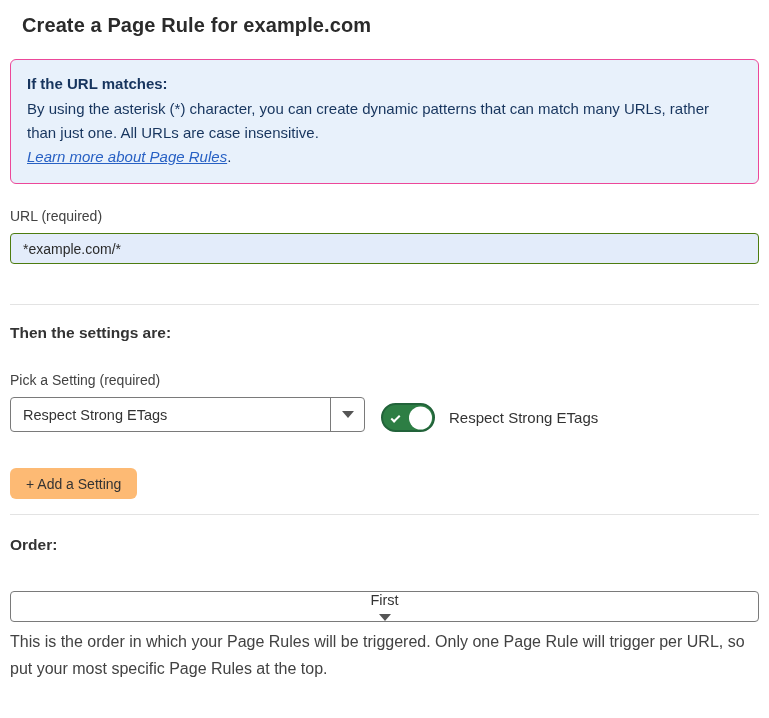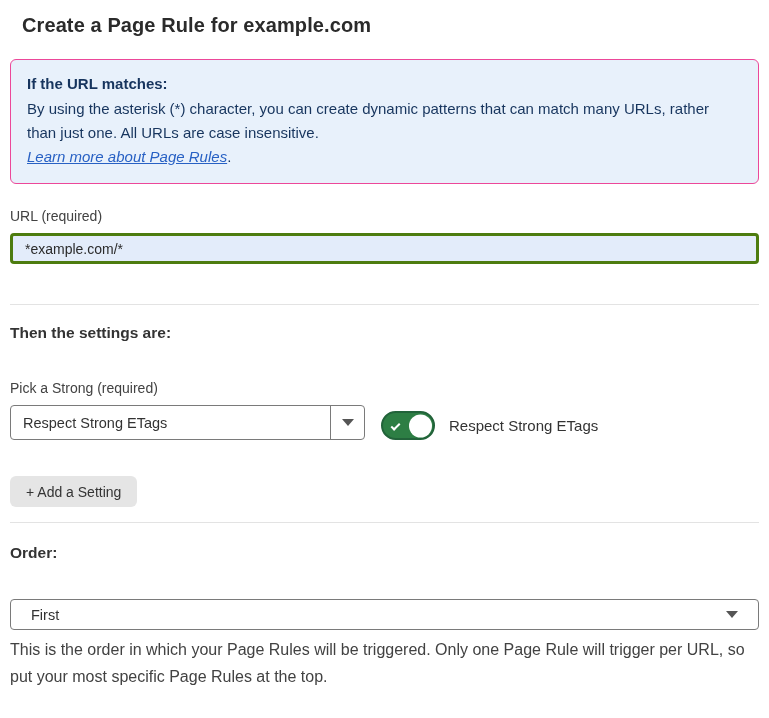--- a/index.html
+++ b/index.html
@@ -47,21 +47,21 @@
     font-size: 14px;
     color: #424242;
     margin-bottom: 9px;
   }
 
   
   .url-input {
     width: 749px;
     height: 31px;
     background: #e3ecfa;
-    border: 3px solid #4d7c0f;
+    border: 1px solid #4d7c0f;
     border-radius: 4px;
     font-family: "Liberation Sans", sans-serif;
     font-size: 14px;
     color: #2b2b2b;
     padding: 0 12px;
     outline: none;
     display: block;
   }
 
   .divider {
@@ -69,21 +69,21 @@
     border-top: 1px solid #e3e3e3;
     margin: 0;
   }
   .divider-1 { margin-top: 40px; margin-bottom: 19px; }
   .divider-2 { margin-top: 15px; margin-bottom: 21px; }
 
   .section-heading {
     font-size: 15.5px;
     font-weight: 700;
     color: #333;
-    margin-bottom: 38px;
+    margin-bottom: 30px;
   }
   .section-heading.order { margin-bottom: 37px; }
 
   
   .setting-row { display: flex; align-items: flex-end; }
   .setting-select {
     width: 355px;
     height: 35px;
     background: #ffffff;
     border: 1px solid #7a7a7a;
@@ -158,40 +158,41 @@
   .btn {
     display: inline-flex;
     align-items: center;
     justify-content: center;
     height: 32px;
     border: none;
     border-radius: 6px;
     font-family: "Liberation Sans", sans-serif;
     font-size: 14px;
     color: #333;
-    background: #e5e5e5;
+    background: #fdba74;
     padding: 0 16px;
     cursor: pointer;
   }
   .btn-add { margin-top: 36px; height: 31px; }
 
   
   .order-select {
     width: 749px;
     height: 31px;
     background: #ffffff;
     border: 1px solid #7a7a7a;
     border-radius: 4px;
     display: flex;
     align-items: center;
-    padding: 0 20px;
+    padding: 0 12px;
     font-size: 14.5px;
     color: #333;
     cursor: pointer;
     justify-content: space-between;
+    flex-direction: column;
   }
   .order-select .tri-down { border-top-color: #555; }
 
   .help-text {
     font-size: 16px;
     color: #424242;
     line-height: 27px;
     margin-top: 6px;
     max-width: 745px;
   }
@@ -210,21 +211,21 @@
     </div>
   </div>
 
   <div class="field-label">URL (required)</div>
   <input class="url-input" type="text" value="*example.com/*" style="">
 
   <hr class="divider divider-1">
 
   <div class="section-heading">Then the settings are:</div>
 
-  <div class="field-label">Pick a Strong (required)</div>
+  <div class="field-label">Pick a Setting (required)</div>
 
   <div class="setting-row">
     <div class="setting-select">
       <div class="select-value">Respect Strong ETags</div>
       <div class="select-arrow-box">
         <span class="tri-down"></span>
       </div>
     </div>
 
     <div class="toggle-group">

